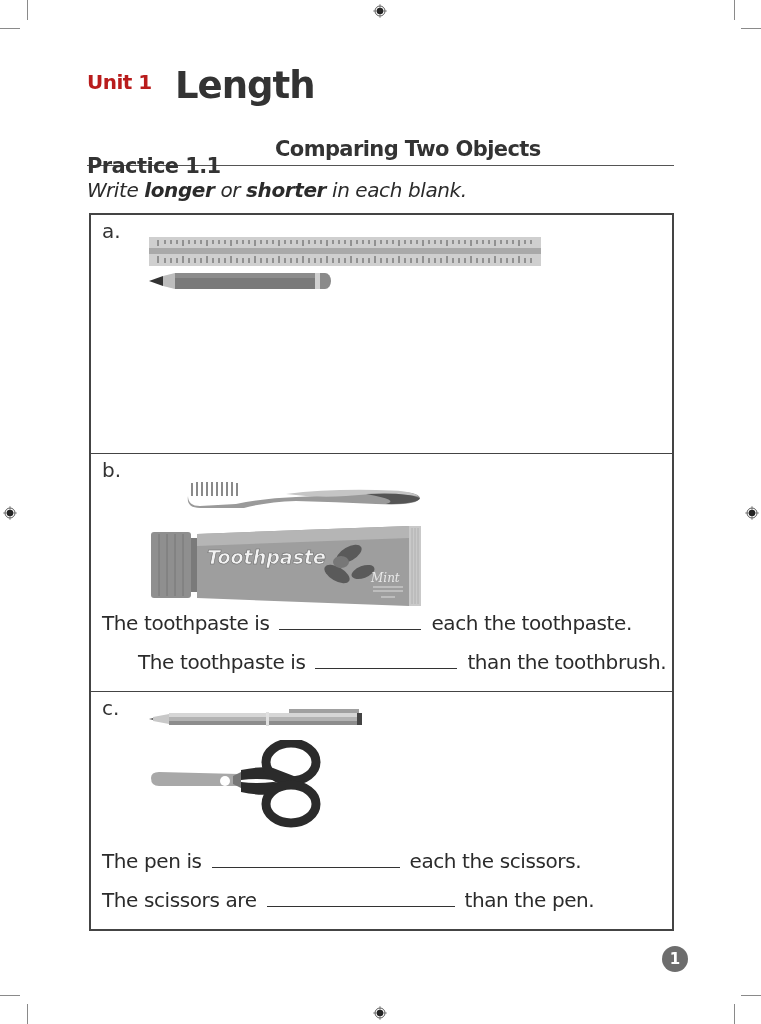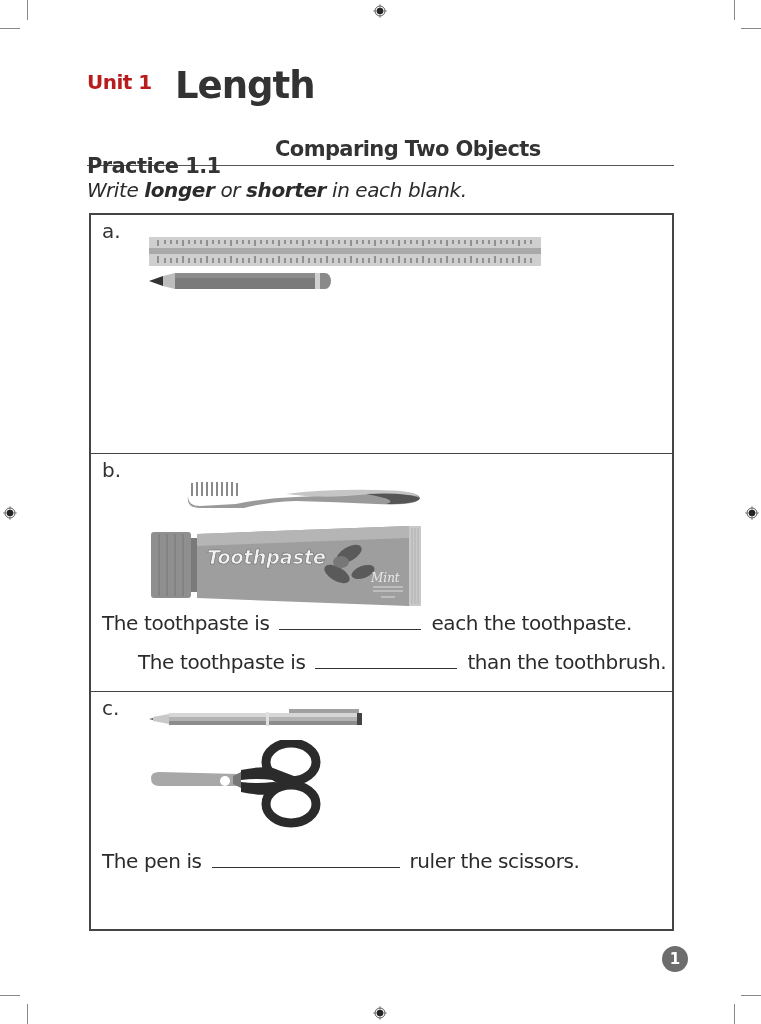--- a/index.html
+++ b/index.html
@@ -301,18 +301,23 @@
       <circle cx="76" cy="41" r="5" fill="#ffffff"></circle>
       <path d="M84,36 L92,32 L92,48 L84,44 Z" fill="#777"></path>
       <path d="M92,30 Q110,26 124,28 L150,38 L124,40 Q108,38 92,40 Z" fill="#2b2b2b"></path>
       <path d="M92,42 Q108,44 124,42 L150,44 L124,54 Q110,56 92,52 Z" fill="#2b2b2b"></path>
       <ellipse cx="142" cy="22" rx="25" ry="19" fill="none" stroke="#2b2b2b" stroke-width="9"></ellipse>
       <ellipse cx="142" cy="64" rx="25" ry="19" fill="none" stroke="#2b2b2b" stroke-width="9"></ellipse>
     </svg>
     <div class="sentence" style="top:157px;">
       <span>The pen is</span>
       <span class="blank" style="width:188px;"></span>
-      <span>ruler the scissors.</span>
+      <span>each the scissors.</span>
+    </div>
+    <div class="sentence" style="top:196px;">
+      <span>The scissors are</span>
+      <span class="blank" style="width:188px;"></span>
+      <span>than the pen.</span>
     </div>
   </div>
 </div>
 
 <div class="abs page-num">1</div>
 
 </body></html>

